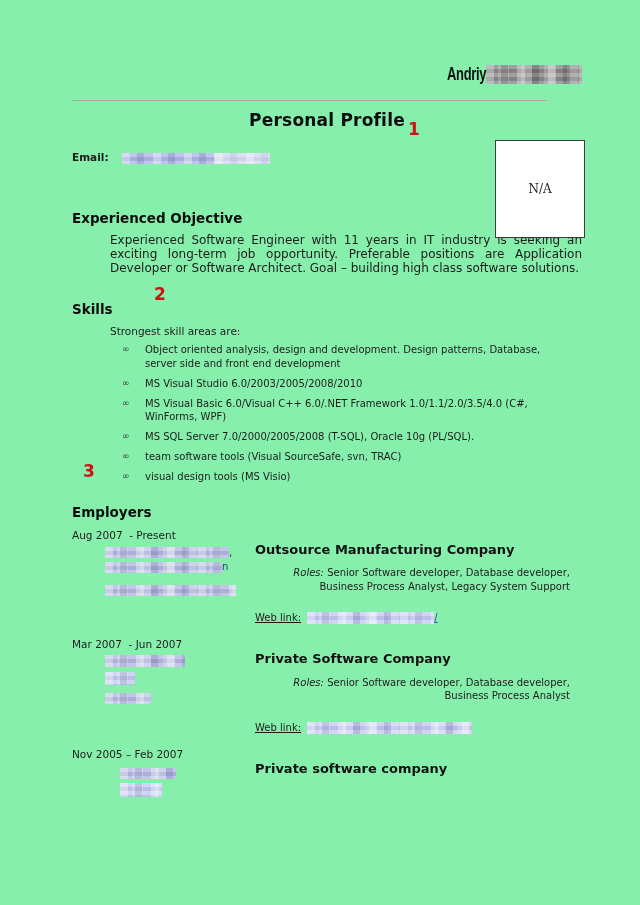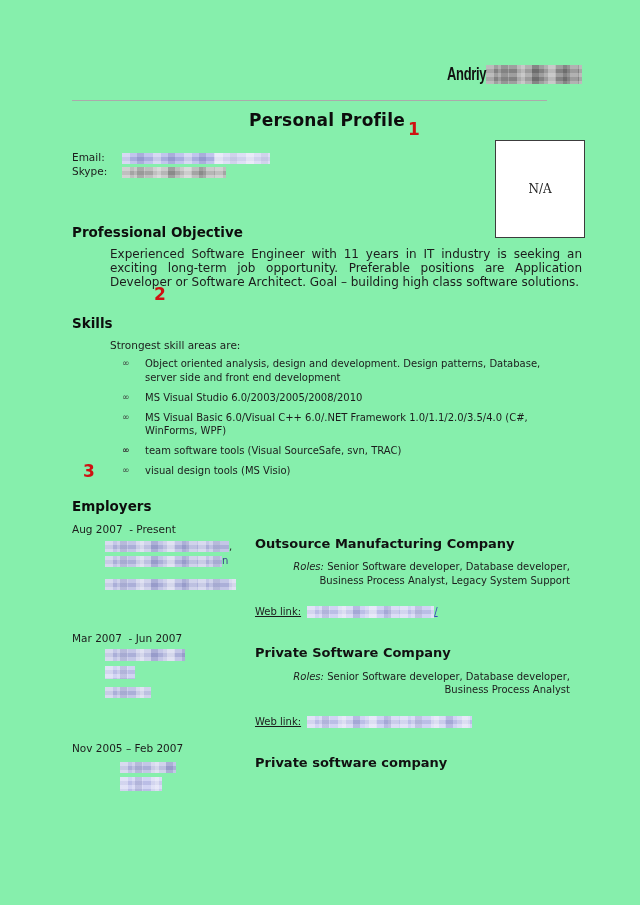--- a/index.html
+++ b/index.html
@@ -45,21 +45,21 @@
   .px-dark { background-color:#8f8f8f; }
   
   .title-row { text-align:center; margin-top:9px; }
   .doc-title { display:inline-block; font-weight:bold; font-size:17px; color:#0d0d0d; letter-spacing:.2px; }
   .annot { position:absolute; font-weight:bold; font-size:17px; color:#cf1212; font-family:"DejaVu Sans",sans-serif; }
   #annot-1 { left:408px; top:119px; }
   #annot-2 { left:154px; top:284px; }
   #annot-3 { left:83px;  top:461px; }
   
   .contact { margin-top:20px; line-height:14px; }
-  .contact .lbl { display:inline-block; width:47px; font-weight:normal; }
+  .contact .lbl { display:inline-block; width:47px; font-weight:bold; }
   
   .photo-box {
     position:absolute; left:495px; top:140px; width:88px; height:96px;
     border:1px solid #3c3c3c; display:flex; align-items:center; justify-content:center;
     font-family:"DejaVu Serif","Liberation Serif",serif; font-size:12px; color:#222;
     background:#fff;
   }
   
   .sec-h { font-weight:bold; font-size:13.5px; color:#0d0d0d; line-height:16px; margin:0; }
   .objective { margin-top:46px; }
@@ -102,42 +102,39 @@
     <span class="doc-title">Personal Profile</span>
   </div>
   <span class="annot" id="annot-1">1</span>
   <span class="annot" id="annot-2">2</span>
   <span class="annot" id="annot-3">3</span>
 
   <div class="contact">
     <div>
       <span class="lbl">Email:</span><span class="px px-email" style="width:148px;height:11px;margin-left:3px;"></span>
     </div>
-    <div>
-      <span class="lbl">Skype:</span><span class="px px-gray" style="width:104px;height:11px;margin-left:3px;"></span>
-    </div>
   </div>
 
   <div class="photo-box">
     <span>N/A</span>
   </div>
 
   <div class="objective">
-    <h2 class="sec-h">Professional Objective</h2>
+    <h2 class="sec-h">Experienced Objective</h2>
     <p>Experienced Software Engineer with 11 years in IT industry is seeking an exciting long-term job opportunity. Preferable positions are Application Developer or Software Architect. Goal – building high class software solutions.</p>
   </div>
 
   <div class="skills">
     <h2 class="sec-h">Skills</h2>
     <div class="intro">Strongest skill areas are:</div>
     <ul>
       <li><span class="blt">∞</span><span>Object oriented analysis, design and development. Design patterns, Database, server side and front end development</span></li>
       <li><span class="blt">∞</span><span>MS Visual Studio 6.0/2003/2005/2008/2010</span></li>
       <li><span class="blt">∞</span><span>MS Visual Basic 6.0/Visual C++ 6.0/.NET Framework 1.0/1.1/2.0/3.5/4.0 (C#, WinForms, WPF)</span></li>
-      <li><span class="blt">∞</span></li>
+      <li><span class="blt">∞</span><span>MS SQL Server 7.0/2000/2005/2008 (T-SQL), Oracle 10g (PL/SQL).</span></li>
       <li><span class="blt">∞</span><span>team software tools (Visual SourceSafe, svn, TRAC)</span></li>
       <li><span class="blt">∞</span><span>visual design tools (MS Visio)</span></li>
     </ul>
   </div>
 
   <div class="employers">
     <h2 class="sec-h">Employers</h2>
 
     <div class="entry">
       <div class="edate">Aug 2007  - Present</div>

